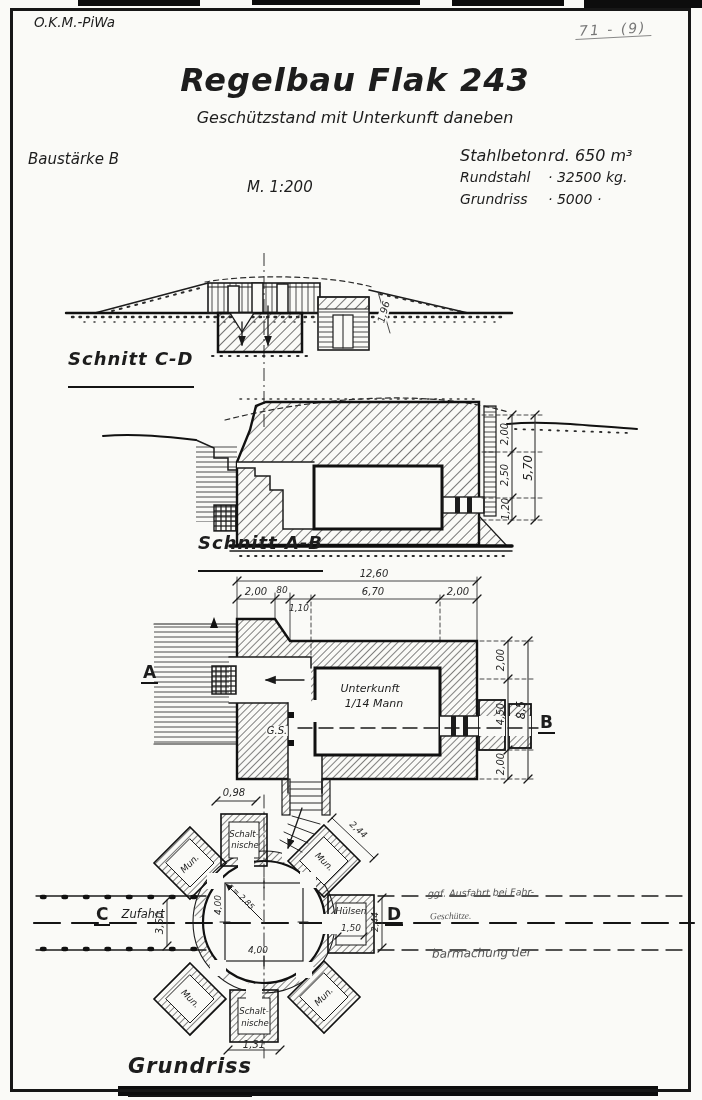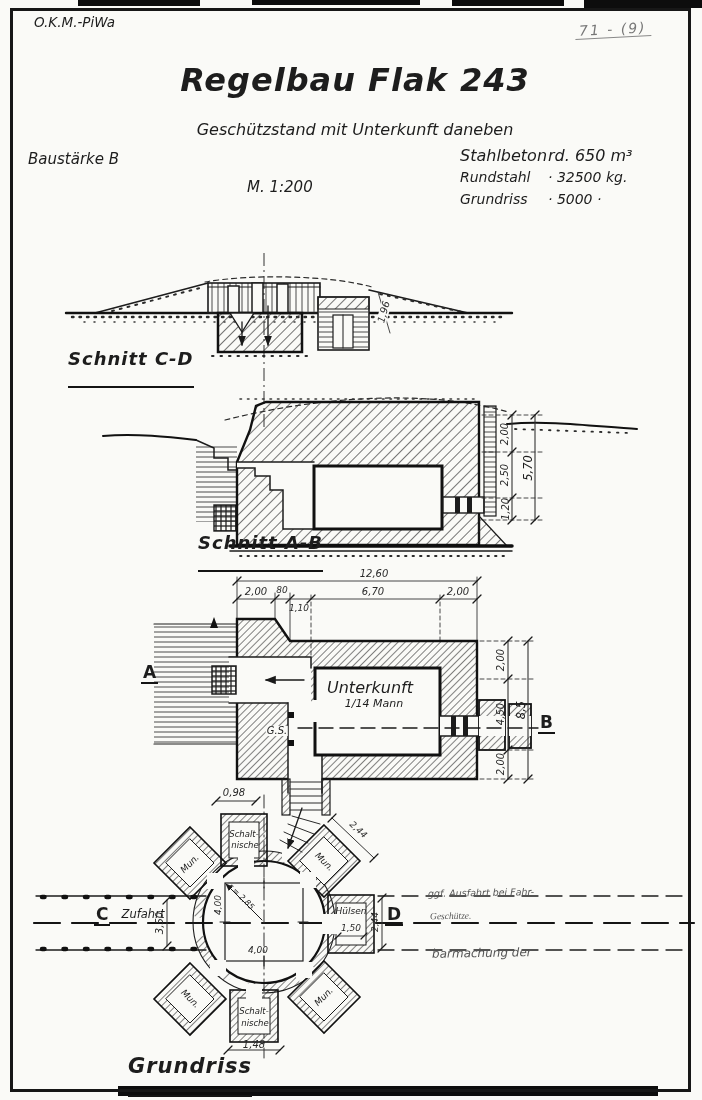--- a/index.html
+++ b/index.html
@@ -265,21 +265,21 @@
         <line x1="332" y1="818" x2="374" y2="858"></line>
         <line x1="228" y1="1050" x2="280" y2="1050"></line>
       </g>
       <path d="M163,904 l8,-8 M163,950 l8,-8 M378,902 l8,-8 M378,952 l8,-8 M328,822 l8,-8 M370,862 l8,-8 M224,1054 l8,-8 M276,1054 l8,-8" stroke="#1a1a1a" stroke-width="1.2" fill="none"></path>
     </g>
   </svg>
 
   <div class="t" style="left:34px;top:16px;font-size:13.5px;">O.K.M.-PiWa</div>
   <div class="t" style="left:575px;top:22px;font-size:14px;color:#777;border-bottom:1.5px solid #888;letter-spacing:2px;transform:rotate(-3deg);padding:0 4px 1px 4px;">71 - (9)</div>
   <div class="t" style="left:140px;top:64px;width:430px;text-align:center;font-size:32px;font-weight:bold;letter-spacing:1px;">Regelbau Flak 243</div>
-  <div class="t" style="left:140px;top:122px;width:430px;text-align:center;font-size:16px;">Geschützstand mit Unterkunft daneben</div>
+  <div class="t" style="left:140px;top:110px;width:430px;text-align:center;font-size:16px;">Geschützstand mit Unterkunft daneben</div>
   <div class="t" style="left:28px;top:152px;font-size:15px;">Baustärke B</div>
   <div class="t" style="left:247px;top:180px;font-size:15px;text-align:right;">M. 1:200</div>
   <div class="t" style="left:460px;top:148px;font-size:16px;">
     <span style="display:inline-block;width:88px;">Stahlbeton</span><span>rd. 650 m³</span>
   </div>
   <div class="t" style="left:460px;top:170px;font-size:14px;">
     <span style="display:inline-block;width:88px;">Rundstahl</span><span>· 32500 kg.</span>
   </div>
   <div class="t" style="left:460px;top:192px;font-size:14px;">
     <span style="display:inline-block;width:88px;">Grundriss</span><span>·  5000  ·</span>
@@ -300,21 +300,21 @@
   <div class="t dim c" style="left:256px;top:592px;">2,00</div>
   <div class="t dim sm c" style="left:282px;top:590px;">80</div>
   <div class="t dim sm c" style="left:299px;top:608px;">1,10</div>
   <div class="t dim c" style="left:373px;top:592px;">6,70</div>
   <div class="t dim c" style="left:458px;top:592px;">2,00</div>
   <div class="t dim c" style="left:501px;top:660px;transform:translate(-50%,-50%) rotate(-90deg);">2,00</div>
   <div class="t dim c" style="left:501px;top:714px;transform:translate(-50%,-50%) rotate(-90deg);">4,50</div>
   <div class="t dim c" style="left:501px;top:764px;transform:translate(-50%,-50%) rotate(-90deg);">2,00</div>
   <div class="t c" style="left:522px;top:710px;font-size:11.5px;transform:translate(-50%,-50%) rotate(-90deg);">8,5</div>
   <div class="t dim c" style="left:234px;top:793px;">0,98</div>
-  <div class="t c" style="left:370px;top:688px;font-size:16px;">Unterkunft</div>
+  <div class="t c" style="left:370px;top:688px;font-size:11px;">Unterkunft</div>
   <div class="t c" style="left:374px;top:703px;font-size:11px;">1/14 Mann</div>
   <div class="t c halo" style="left:277px;top:731px;font-size:10px;">G.S.</div>
   <div class="t marker" style="left:141px;top:664px;">A</div>
   <div class="t marker" style="left:538px;top:714px;">B</div>
 
   <div class="t marker" style="left:94px;top:906px;">C</div>
   <div class="t marker" style="left:385px;top:906px;">D</div>
   <div class="t c" style="left:143px;top:915px;font-size:11.5px;">Zufahrt</div>
   <div class="t dim c" style="left:160px;top:923px;transform:translate(-50%,-50%) rotate(-90deg);">3,50</div>
   <div class="t dim sm c" style="left:218px;top:905px;transform:translate(-50%,-50%) rotate(-90deg);">4,00</div>
@@ -325,18 +325,18 @@
   <div class="t c" style="left:244px;top:834px;font-size:8.5px;">Schalt-</div>
   <div class="t c" style="left:245px;top:845px;font-size:8.5px;">nische</div>
   <div class="t c" style="left:254px;top:1011px;font-size:8.5px;">Schalt-</div>
   <div class="t c" style="left:255px;top:1023px;font-size:8.5px;">nische</div>
   <div class="t c" style="left:190px;top:864px;font-size:9px;transform:translate(-50%,-50%) rotate(-45deg);">Mun.</div>
   <div class="t c" style="left:324px;top:862px;font-size:9px;transform:translate(-50%,-50%) rotate(45deg);">Mun.</div>
   <div class="t c" style="left:190px;top:999px;font-size:9px;transform:translate(-50%,-50%) rotate(45deg);">Mun.</div>
   <div class="t c" style="left:324px;top:997px;font-size:9px;transform:translate(-50%,-50%) rotate(-45deg);">Mun.</div>
   <div class="t c" style="left:351px;top:911px;font-size:9px;">Hülsen</div>
   <div class="t dim sm c" style="left:351px;top:928px;">1,50</div>
-  <div class="t dim c" style="left:254px;top:1046px;transform:translate(-50%,-62%);">1,48</div>
+  <div class="t dim c" style="left:254px;top:1046px;transform:translate(-50%,-62%);">1,31</div>
   <div class="t" style="left:428px;top:888px;font-size:9.5px;color:#555;transform:rotate(-1deg);">ggf. Ausfahrt bei Fahr-</div>
   <div class="t" style="left:432px;top:947px;font-size:12px;color:#555;transform:rotate(-1deg);">barmachung der</div>
   <div class="t" style="left:430px;top:912px;font-size:9.5px;color:#555;transform:rotate(-1deg);font-family:Liberation Serif, serif;">Geschütze.</div>
 
 </div>
 
 </body></html>

